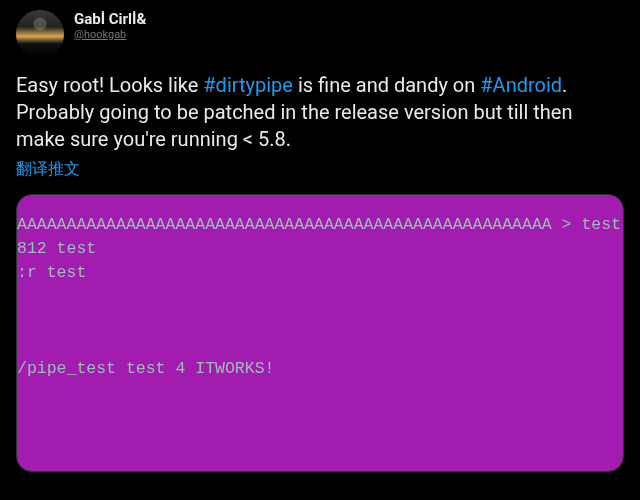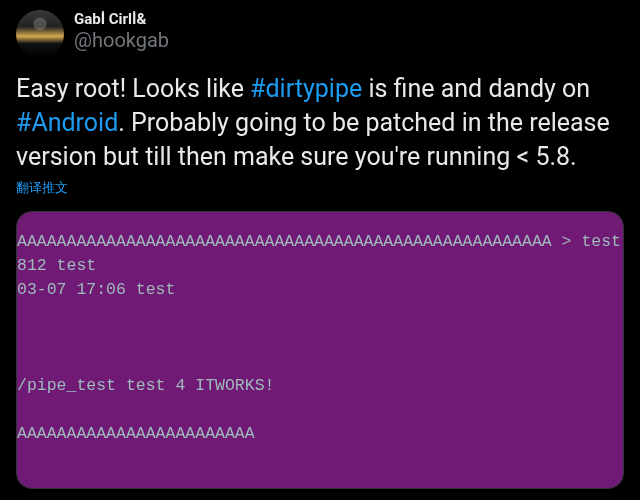--- a/index.html
+++ b/index.html
@@ -38,38 +38,39 @@
     border-radius: 50%;
     opacity:0.25;
   }
   .names { line-height: 1.2; }
   .display-name {
     font-weight: 700;
     font-size: 15px;
     color: #e7e9ea;
   }
   .handle {
-    font-size: 20px;
+    font-size: 11px;
     color: #71767b;
+    text-decoration: underline;
   }
   .body {
-    font-size: 25px;
+    font-size: 20px;
     line-height: 1.35;
     color: #e7e9ea;
     margin-bottom: 6px;
     word-wrap: break-word;
   }
   .hashtag { color: #1d9bf0; }
   .translate {
     color: #1d9bf0;
-    font-size: 13px;
+    font-size: 16px;
     margin-bottom: 14px;
   }
   .terminal {
-    background: #701a75;
+    background: #a21caf;
     border: 1px solid #2f3336;
     border-radius: 16px;
     padding: 18px 10px 10px 0;
     font-family: "Courier New", Courier, monospace;
     font-size: 16.5px;
     line-height: 1.45;
     color: #9fbabb;
     overflow: hidden;
     white-space: pre;
     height: 248px;
@@ -84,14 +85,14 @@
     <div class="names">
       <div class="display-name">Gabİ Cirlİ&amp;</div>
       <div class="handle">@hookgab</div>
     </div>
   </div>
 
   <div class="body"><span>Easy root! Looks like </span><span class="hashtag">#dirtypipe</span><span> is fine and dandy on </span><span class="hashtag">#Android</span><span>. Probably going to be patched in the release version but till then make sure you're running &lt; 5.8.</span></div>
 
   <div class="translate">翻译推文</div>
 
-  <div class="terminal"><div>AAAAAAAAAAAAAAAAAAAAAAAAAAAAAAAAAAAAAAAAAAAAAAAAAAAAAA &gt; test</div><div>812 test</div><div>03-07 17:06 test</div><div>&nbsp;</div><div>&nbsp;</div><div>&nbsp;</div><div>/pipe_test test 4 ITWORKS!</div><div>&nbsp;</div><div>AAAAAAAAAAAAAAAAAAAAAAAA</div></div>
+  <div class="terminal"><div>AAAAAAAAAAAAAAAAAAAAAAAAAAAAAAAAAAAAAAAAAAAAAAAAAAAAAA &gt; test</div><div>812 test</div><div>:r test</div><div>&nbsp;</div><div>&nbsp;</div><div>&nbsp;</div><div>/pipe_test test 4 ITWORKS!</div><div>&nbsp;</div></div>
 </div>
 
 </body></html>

